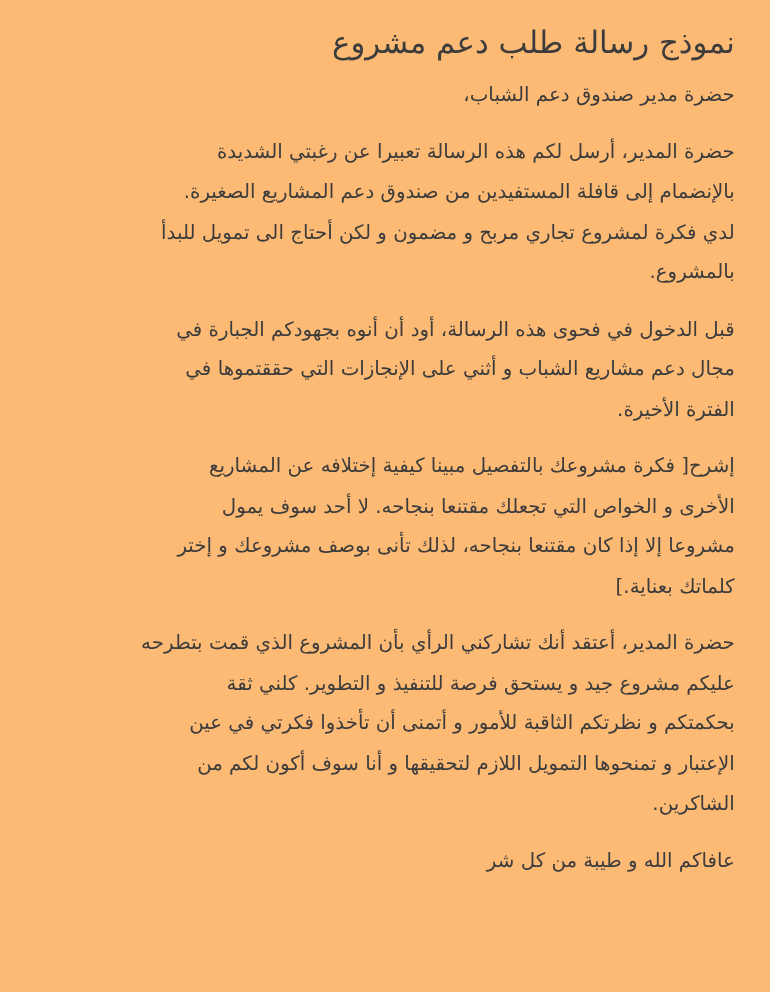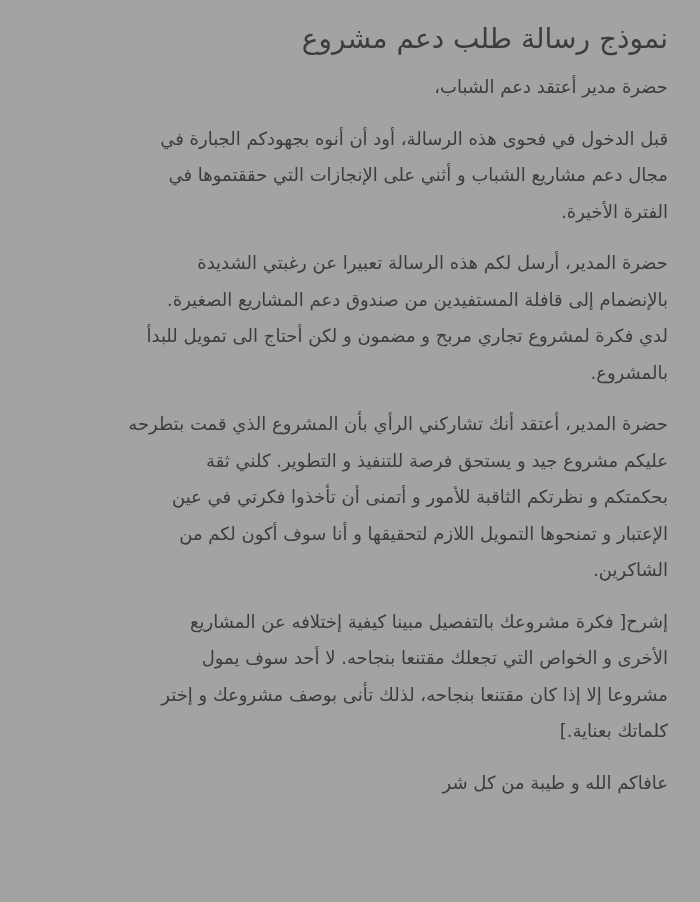--- a/index.html
+++ b/index.html
@@ -9,21 +9,21 @@
     height: 902px;
     overflow: hidden;
     font-family: "DejaVu Sans", sans-serif;
     color: #3c3c3c;
     direction: rtl;
   }
   .page {
     width: 100%;
     height: 100%;
     padding: 18px 32px 0 24px;
-    background: #a3a3a3;
+    background: #fdba74;
   }
   .doc-title {
     font-size: 28px;
     font-weight: normal;
     line-height: 42px;
     text-align: right;
     margin-bottom: 9px;
     color: #3c3c3c;
   }
   .para {
@@ -34,37 +34,37 @@
     white-space: pre-line;
     color: #3c3c3c;
   }
 </style>
 </head>
 <body>
 
 <div class="page">
   <h1 class="doc-title">نموذج رسالة طلب دعم مشروع</h1>
 
-  <p class="para">حضرة مدير أعتقد دعم الشباب،</p>
+  <p class="para">حضرة مدير صندوق دعم الشباب،</p>
 
+
+  <p class="para">حضرة المدير، أرسل لكم هذه الرسالة تعبيرا عن رغبتي الشديدة
+بالإنضمام إلى قافلة المستفيدين من صندوق دعم المشاريع الصغيرة.
+لدي فكرة لمشروع تجاري مربح و مضمون و لكن أحتاج الى تمويل للبدأ
+بالمشروع.</p>
 
   <p class="para">قبل الدخول في فحوى هذه الرسالة، أود أن أنوه بجهودكم الجبارة في
 مجال دعم مشاريع الشباب و أثني على الإنجازات التي حققتموها في
 الفترة الأخيرة.</p>
 
-  <p class="para">حضرة المدير، أرسل لكم هذه الرسالة تعبيرا عن رغبتي الشديدة
-بالإنضمام إلى قافلة المستفيدين من صندوق دعم المشاريع الصغيرة.
-لدي فكرة لمشروع تجاري مربح و مضمون و لكن أحتاج الى تمويل للبدأ
-بالمشروع.</p>
+  <p class="para">إشرح[ فكرة مشروعك بالتفصيل مبينا كيفية إختلافه عن المشاريع
+الأخرى و الخواص التي تجعلك مقتنعا بنجاحه. لا أحد سوف يمول
+مشروعا إلا إذا كان مقتنعا بنجاحه، لذلك تأنى بوصف مشروعك و إختر
+كلماتك بعناية.]</p>
 
   <p class="para">حضرة المدير، أعتقد أنك تشاركني الرأي بأن المشروع الذي قمت بتطرحه
 عليكم مشروع جيد و يستحق فرصة للتنفيذ و التطوير. كلني ثقة
 بحكمتكم و نظرتكم الثاقبة للأمور و أتمنى أن تأخذوا فكرتي في عين
 الإعتبار و تمنحوها التمويل اللازم لتحقيقها و أنا سوف أكون لكم من
 الشاكرين.</p>
 
-  <p class="para">إشرح[ فكرة مشروعك بالتفصيل مبينا كيفية إختلافه عن المشاريع
-الأخرى و الخواص التي تجعلك مقتنعا بنجاحه. لا أحد سوف يمول
-مشروعا إلا إذا كان مقتنعا بنجاحه، لذلك تأنى بوصف مشروعك و إختر
-كلماتك بعناية.]</p>
-
   <p class="para">عافاكم الله و طيبة من كل شر</p>
 </div>
 
 </body></html>

